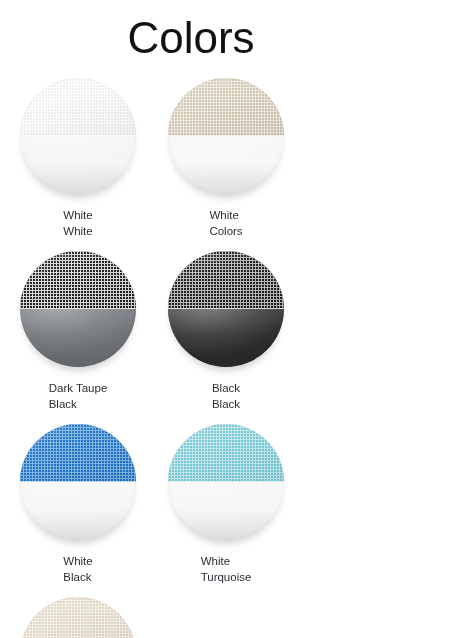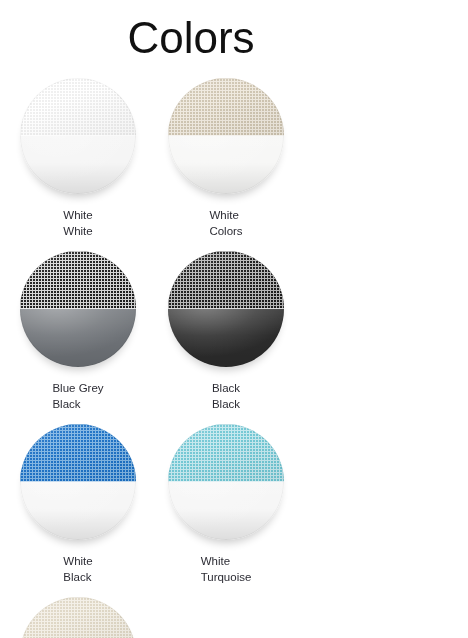--- a/index.html
+++ b/index.html
@@ -205,21 +205,21 @@
   <div class="swatch-cell">
     <div class="swatch-disc-wrap">
       <div class="swatch-disc" style="--top-color: #1e1e1e; --bottom-color: #6e7277; --mesh-dot: #d8d8d8;">
         <div class="disc-top"></div>
         <div class="disc-bottom"></div>
         <div class="disc-seam"></div>
         <div class="disc-edge"></div>
       </div>
     </div>
     <div class="swatch-labels" style="color: rgb(44, 44, 52);">
-      <span class="swatch-label-line">Blue Grey</span>
+      <span class="swatch-label-line">Dark Taupe</span>
       <span class="swatch-label-line">Black</span>
     </div>
   </div>
 
   <div class="swatch-cell">
     <div class="swatch-disc-wrap">
       <div class="swatch-disc" style="--top-color: #1b1b1b; --bottom-color: #2c2c2c; --mesh-dot: #b9b9b9;">
         <div class="disc-top"></div>
         <div class="disc-bottom"></div>
         <div class="disc-seam"></div>

